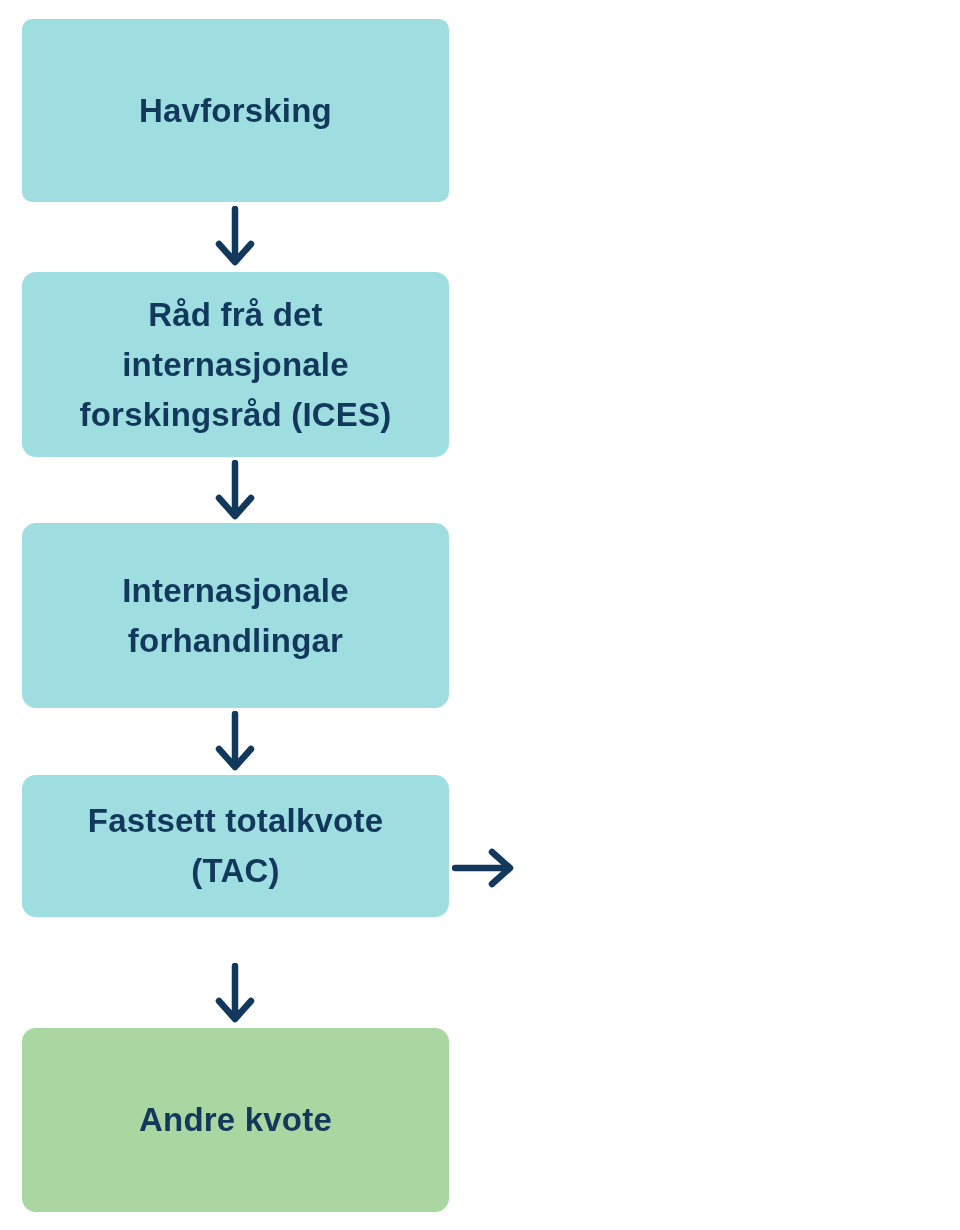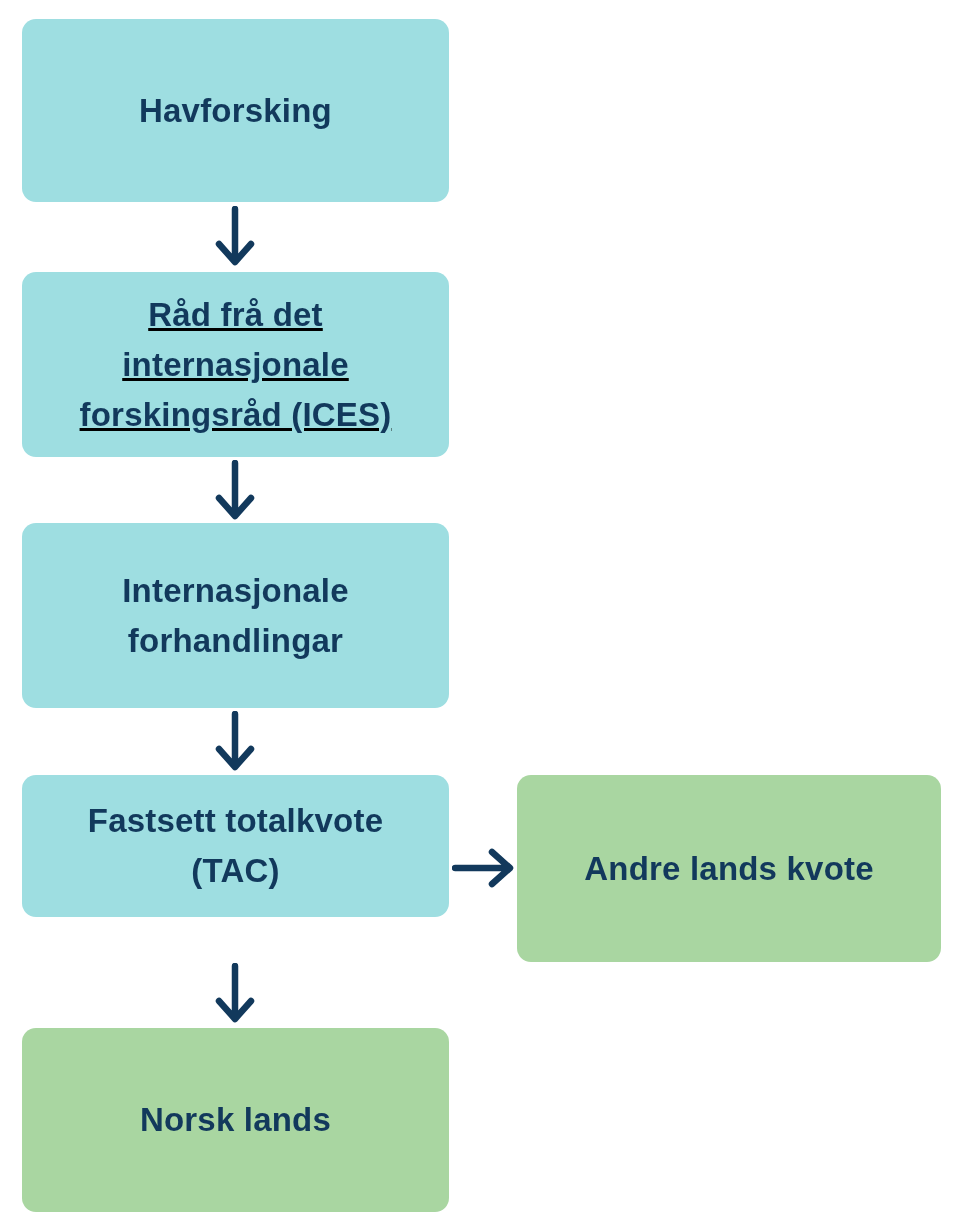--- a/index.html
+++ b/index.html
@@ -45,29 +45,29 @@
     stroke-width: 6.5;
     stroke-linecap: round;
     stroke-linejoin: round;
   }
 </style>
 </head>
 <body>
 
 <div class="canvas">
 
-  <div class="node teal" style="left:22px; top:19px; width:427px; height:183px;">
+  <div class="node teal" style="left:22px; top:19px; width:427px; height:183px;border-radius:10px;">
     <span class="node-label">Havforsking</span>
   </div>
 
   <svg class="arrow" style="left:213px; top:206px;" width="44" height="60" viewBox="0 0 44 60">
     <path d="M22 3 V52 M6 38 L22 56 L38 38"></path>
   </svg>
 
-  <div class="node teal" style="left:22px; top:272px; width:427px; height:185px;text-decoration:underline;">
+  <div class="node teal" style="left:22px; top:272px; width:427px; height:185px;">
     <span class="node-label">Råd frå det
 internasjonale
 forskingsråd (ICES)</span>
   </div>
 
   <svg class="arrow" style="left:213px; top:460px;" width="44" height="60" viewBox="0 0 44 60">
     <path d="M22 3 V52 M6 38 L22 56 L38 38"></path>
   </svg>
 
   <div class="node teal" style="left:22px; top:523px; width:427px; height:185px;">
@@ -81,25 +81,22 @@
 
   <div class="node teal" style="left:22px; top:775px; width:427px; height:142px;">
     <span class="node-label">Fastsett totalkvote
 (TAC)</span>
   </div>
 
   <svg class="arrow" style="left:452px; top:846px;" width="62" height="44" viewBox="0 0 62 44">
     <path d="M3 22 H54 M40 6 L58 22 L40 38"></path>
   </svg>
 
-  <div class="node green" style="left:517px; top:775px; width:424px; height:187px;">
-    <span class="node-label">Andre lands kvote</span>
-  </div>
 
   <svg class="arrow" style="left:213px; top:963px;" width="44" height="60" viewBox="0 0 44 60">
     <path d="M22 3 V52 M6 38 L22 56 L38 38"></path>
   </svg>
 
   <div class="node green" style="left:22px; top:1028px; width:427px; height:184px;">
-    <span class="node-label">Norsk lands</span>
+    <span class="node-label">Andre kvote</span>
   </div>
 
 </div>
 
 </body></html>

